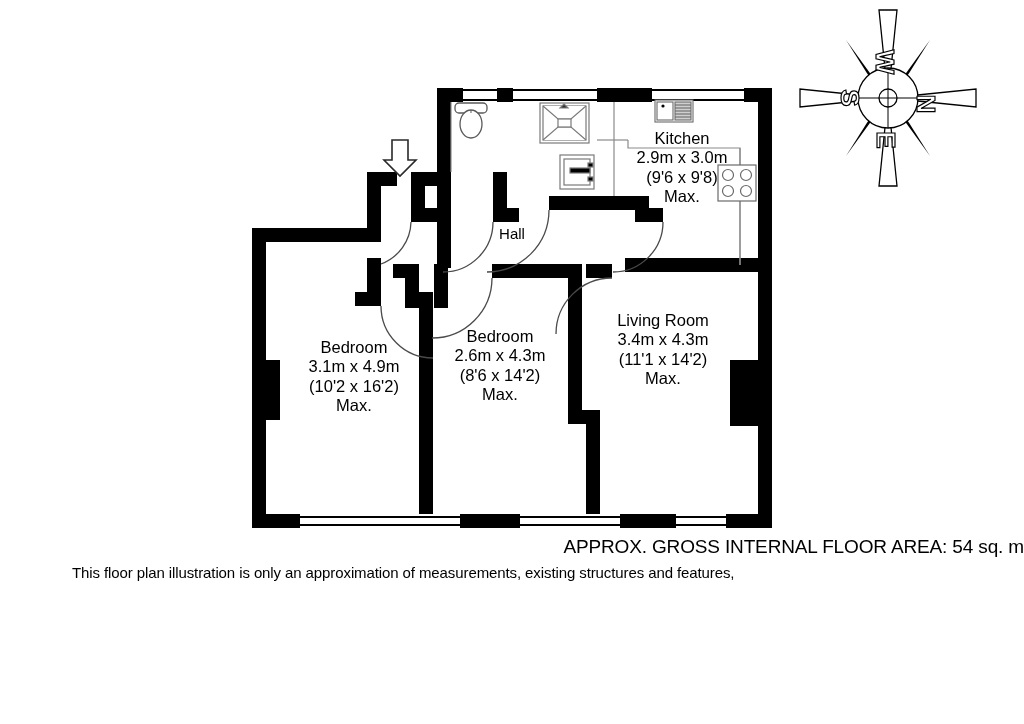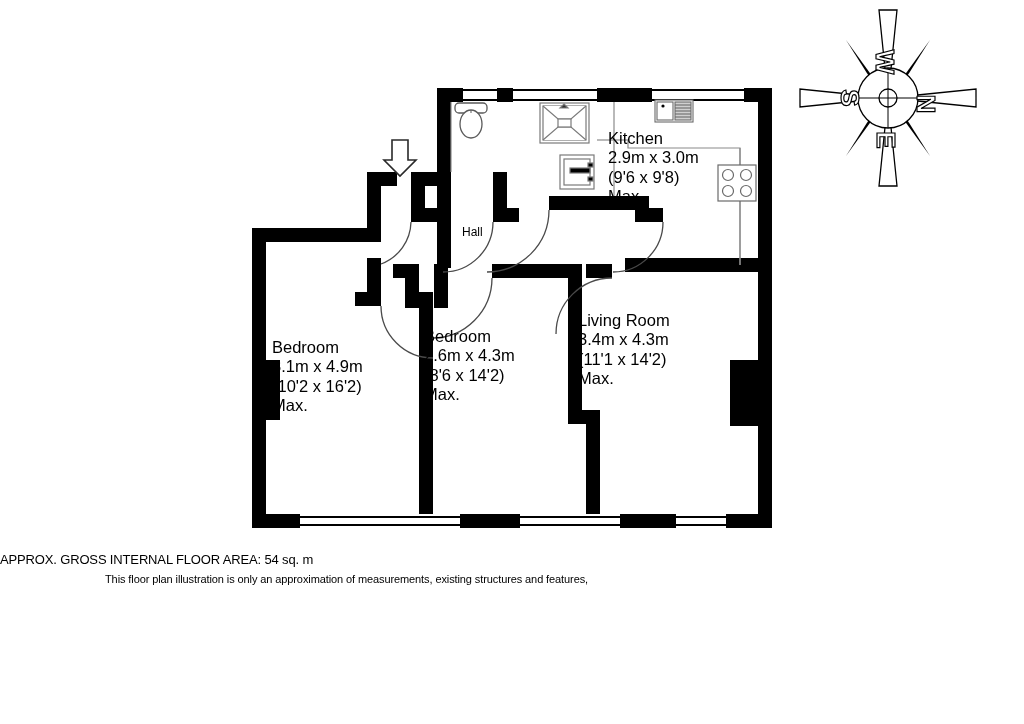--- a/index.html
+++ b/index.html
@@ -23,29 +23,30 @@
   }
   #plan-svg {
     position: absolute;
     left: 0;
     top: 0;
     width: 1024px;
     height: 724px;
   }
   .plan-label {
     position: absolute;
+    text-align: center;
     font-family: "Liberation Sans", sans-serif;
     color: #000;
     line-height: 1.18;
     white-space: pre;
   }
   .room-dims { font-size: 16.5px; }
   #label-hall {
     left: 462px; top: 225px; width: 100px;
-    font-size: 12px;
+    font-size: 15px;
   }
   #label-kitchen {
     left: 608px; top: 129px; width: 148px;
     font-size: 16.5px;
   }
   #label-bed1 {
     left: 272px; top: 338px; width: 164px;
   }
   #label-bed2 {
     left: 424px; top: 327px; width: 152px;
@@ -53,31 +54,31 @@
   #label-living {
     left: 578px; top: 311px; width: 170px;
   }
   #footer {
     position: absolute;
     left: 0;
     top: 536px;
     width: 1024px;
   }
   #area-heading {
-    text-align: left;
-    font-size: 13px;
+    text-align: right;
+    font-size: 19px;
     font-family: "Liberation Sans", sans-serif;
     letter-spacing: -0.15px;
-    margin: 16px 0 5px 0;
+    margin: 0 0 5px 0;
     white-space: pre;
   }
   #disclaimer {
     margin: 0;
-    padding: 0 88px 0 97px;
-    font-size: 11px;
+    padding: 0 88px 0 64px;
+    font-size: 15px;
     line-height: 1.335;
     font-family: "Liberation Sans", sans-serif;
     letter-spacing: -0.1px;
   }
   #disclaimer .dl {
     display: block;
     white-space: pre;
   }
   #disclaimer .dl.first { text-indent: 8px; }
 </style>

